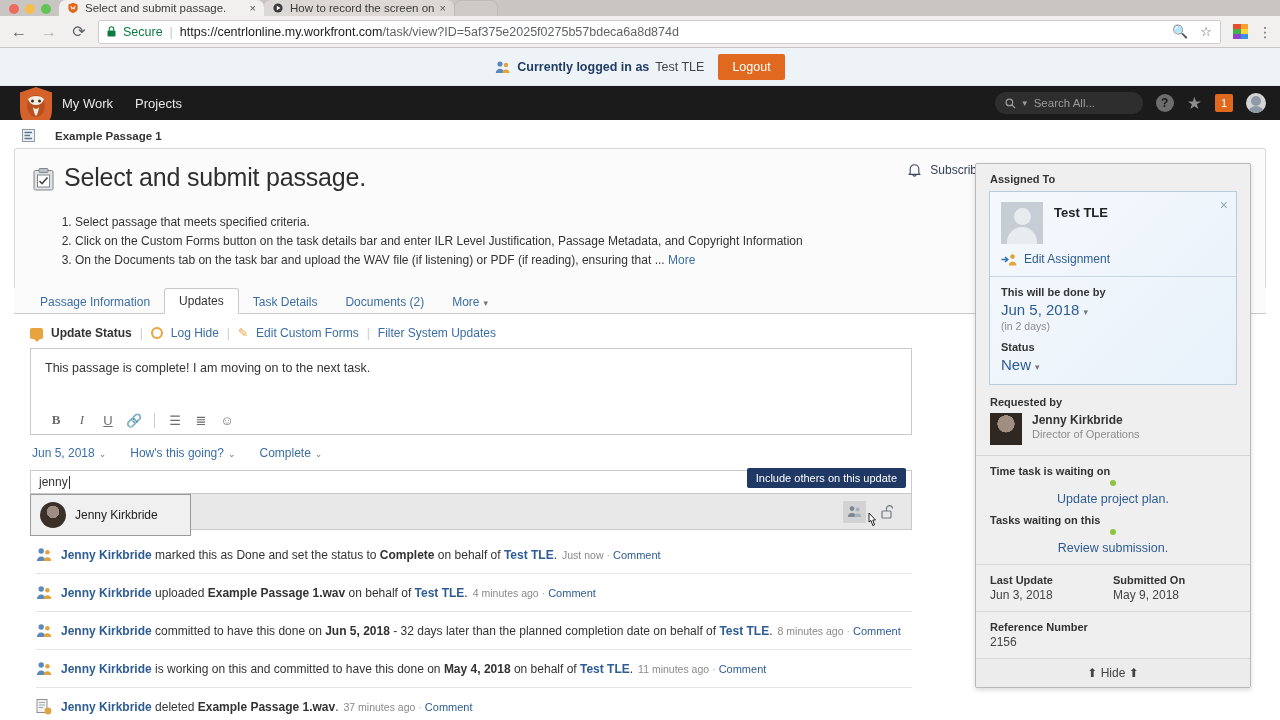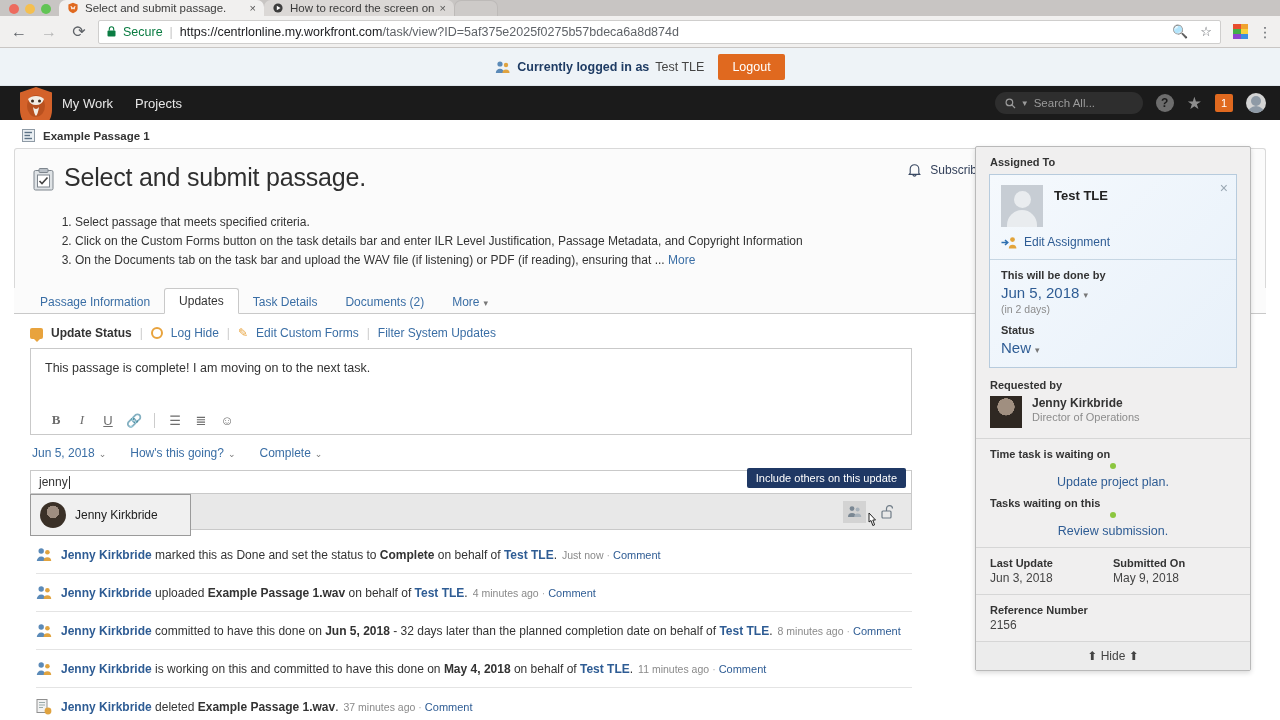--- a/index.html
+++ b/index.html
@@ -87,21 +87,21 @@
     font-size: 12px; display: flex; align-items: center; justify-content: center; font-weight: bold;}
   .wf-star { color: #8d8d8d; font-size: 17px; line-height: 1; }
   .wf-badge { background: #e0691f; color: #fff; font-size: 11px; width: 18px; height: 18px;
     display: flex; align-items: center; justify-content: center; border-radius: 2px; }
   .wf-avatar { width: 20px; height: 20px; border-radius: 50%; background: #d4d4d4; position: relative; overflow: hidden;}
   .wf-avatar::after { content:""; position:absolute; width:10px; height:10px; border-radius:50%; background:#8e9aa6; left:5px; top:2.5px;}
   .wf-avatar::before { content:""; position:absolute; width:18px; height:10px; border-radius:9px 9px 0 0; background:#8e9aa6; left:1px; top:13px;}
 
   
   .page { position: relative; background: #ffffff; height: 578px; }
-  .breadcrumb { display: flex; align-items: center; gap: 8px; padding: 9px 0 6px 22px; font-size: 11.5px; color: #333; font-weight: bold; }
+  .breadcrumb { display: flex; align-items: center; gap: 20px; padding: 9px 0 6px 22px; font-size: 11.5px; color: #333; font-weight: bold; }
 
   .task-card {
     margin: 0 14px; border: 1px solid #d9d9d9; border-bottom: none; background: #fbfbfb;
     border-radius: 3px 3px 0 0; padding: 14px 18px 0 18px; position: relative;
     height: 140px;
   }
   .task-title-row { display: flex; align-items: flex-start; gap: 10px; }
   .task-title { font-size: 25px; color: #2f2f2f; font-weight: normal; letter-spacing: -0.2px; }
   .task-steps { margin: 21px 0 0 28px; font-size: 12px; color: #333; line-height: 19px; }
   .task-steps li { list-style: decimal; margin-left: 14px; }
@@ -184,21 +184,21 @@
     border-bottom: 1px solid #e4e4e4; font-size: 12px; color: #333; line-height: 16px; }
   .feed-icon { flex: 0 0 16px; width: 16px; height: 16px; margin-top: 0px; }
   .feed-text { flex: 1; }
   .feed-text .lnk { color: #2e5c94; font-weight: bold; }
   .feed-time { color: #8a8a8a; font-size: 10.5px; margin-left: 5px; }
   .feed-dot { color: #b0b0b0; font-size: 10.5px; margin: 0 3px; }
   .feed-comment { color: #2e5c94; font-size: 11px; cursor: pointer; }
 
   
   .rpanel {
-    position: absolute; right: 29px; top: 26px; width: 276px;
+    position: absolute; right: 29px; top: 43px; width: 276px;
     background: #f0efef; border: 1px solid #b9b9b9; border-radius: 2px;
     box-shadow: 0 2px 5px rgba(0,0,0,.15); font-size: 12px; color: #333;
   }
   .rp-sec { padding: 9px 14px; }
   .rp-label { font-size: 11px; font-weight: bold; color: #333; }
   .assigned-box {
     margin: 6px 13px 0 13px; background: linear-gradient(135deg,#f5f9fd 0%, #e8f1fa 100%);
     border: 1px solid #b7cbdd; padding: 10px 11px 11px 11px; position: relative;
   }
   .assignee-row { display: flex; gap: 11px; align-items: flex-start; }

